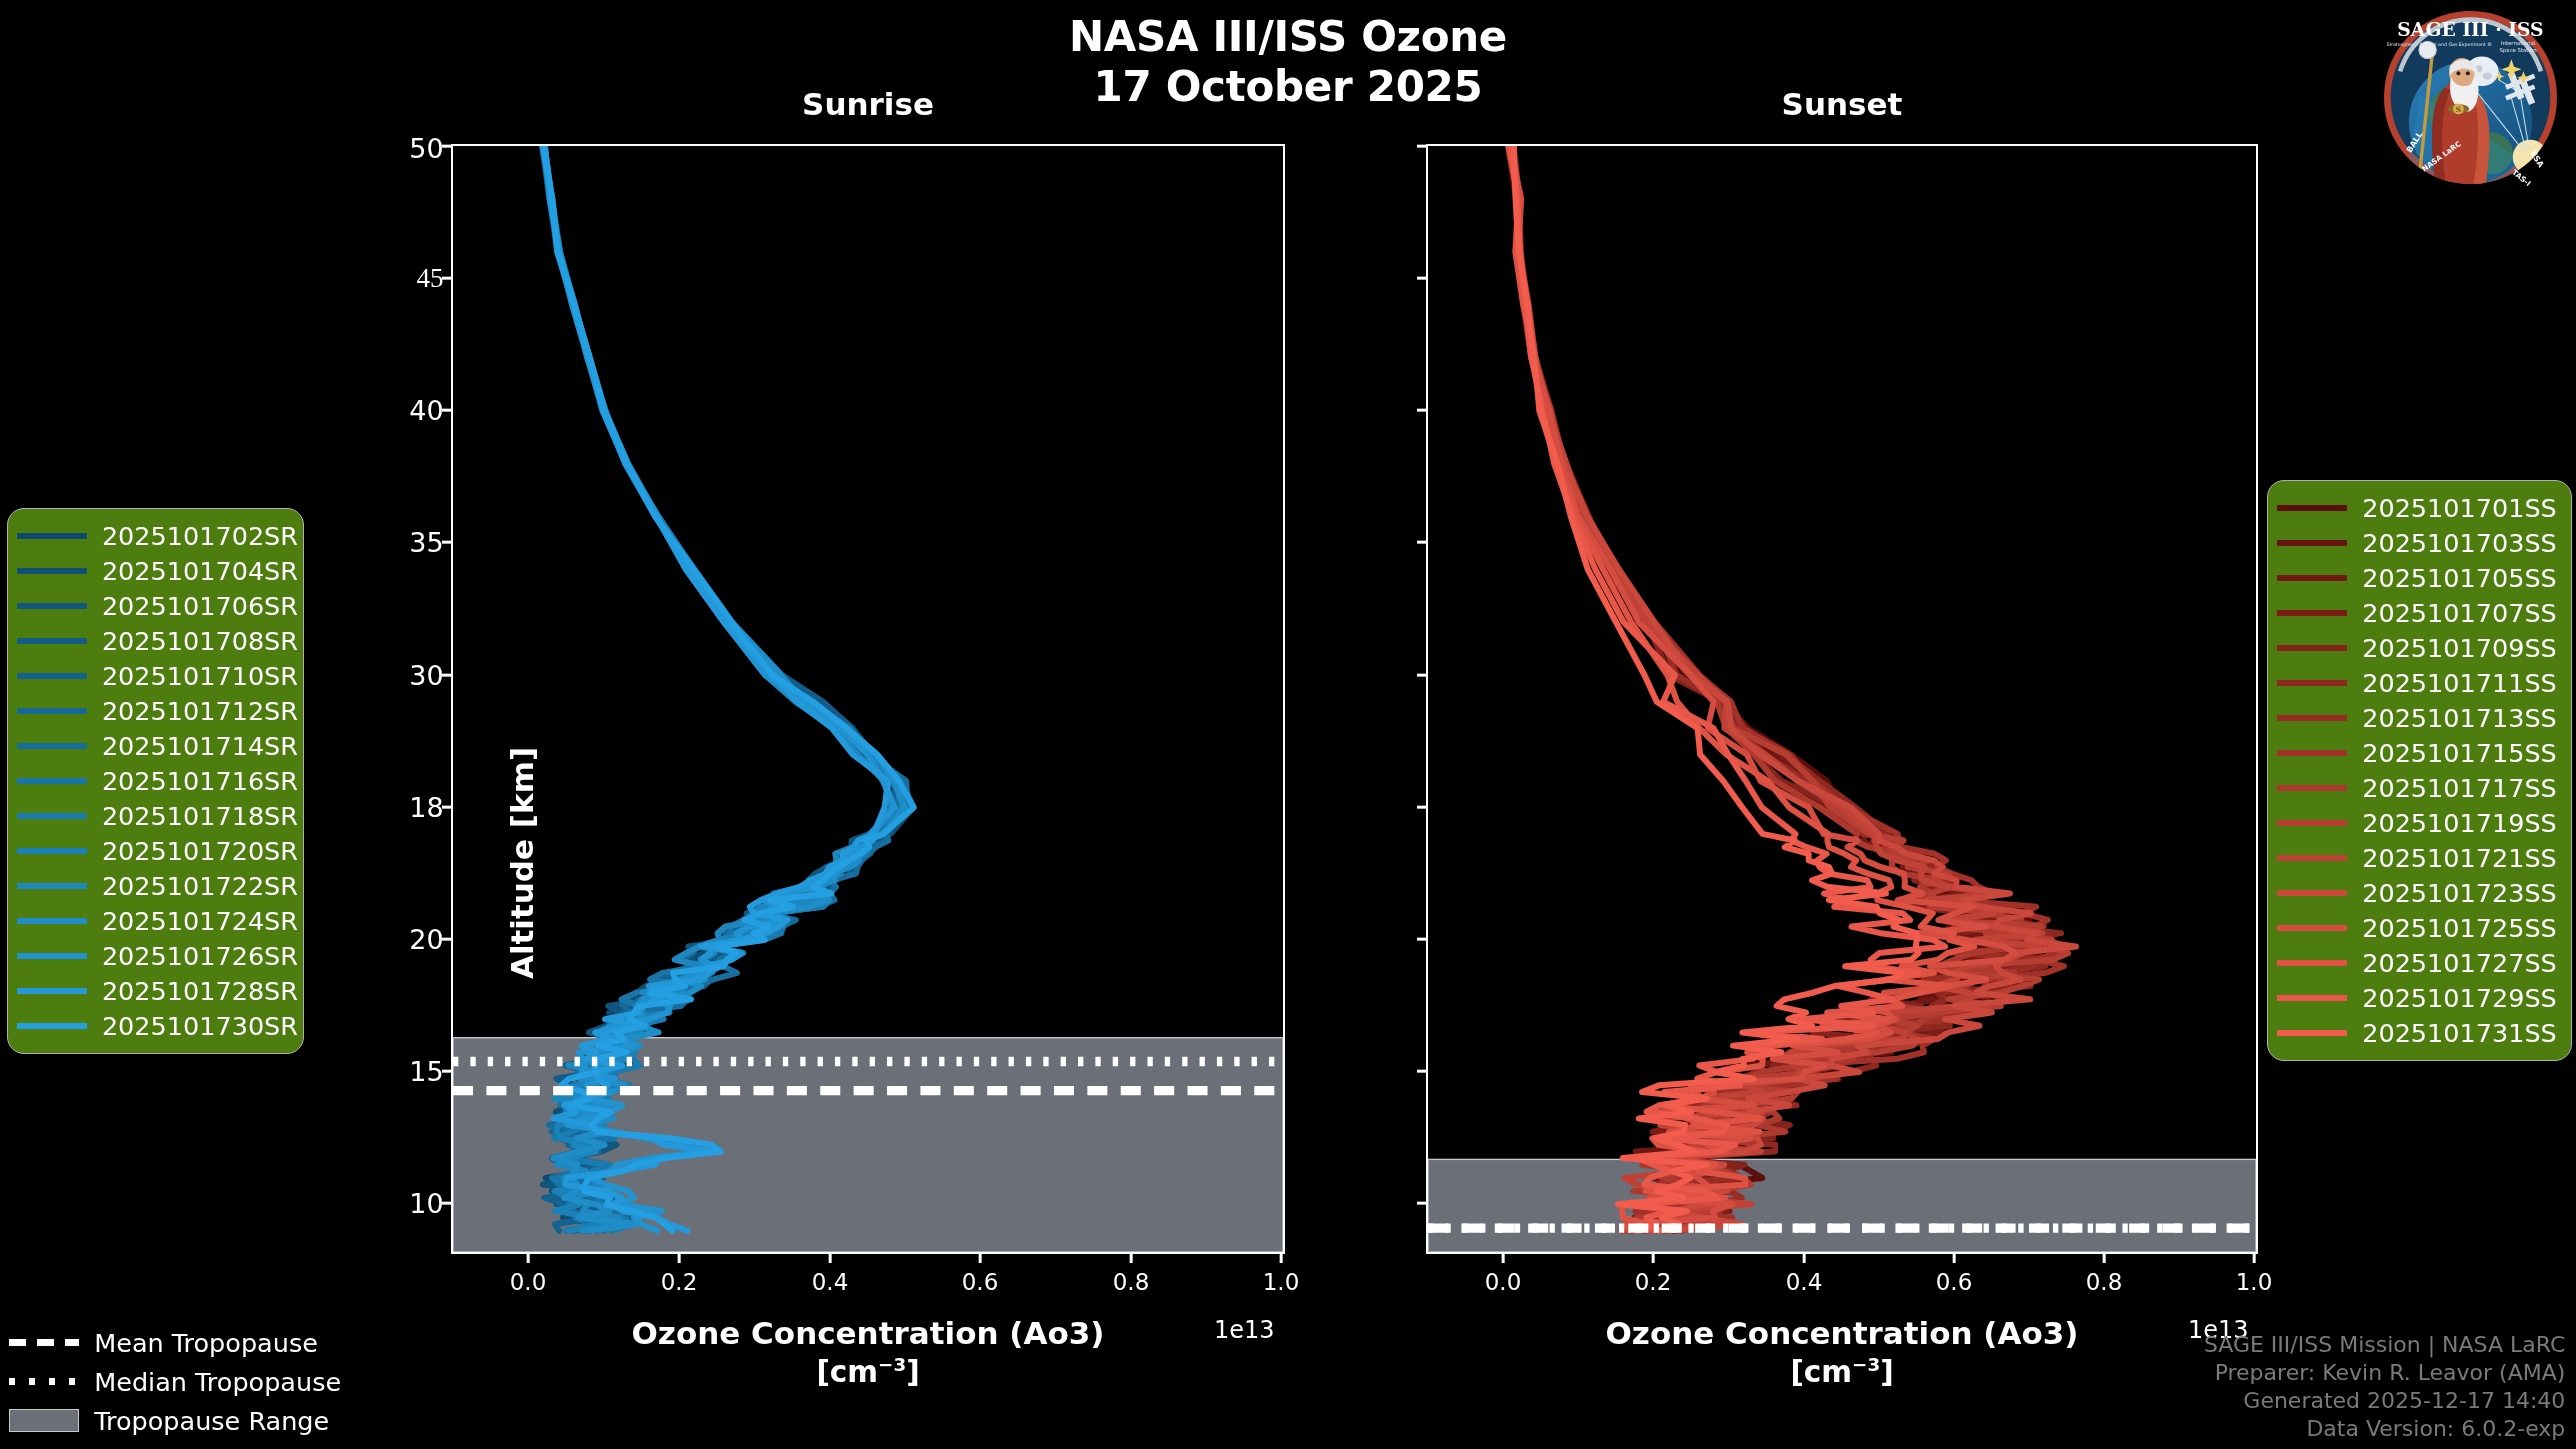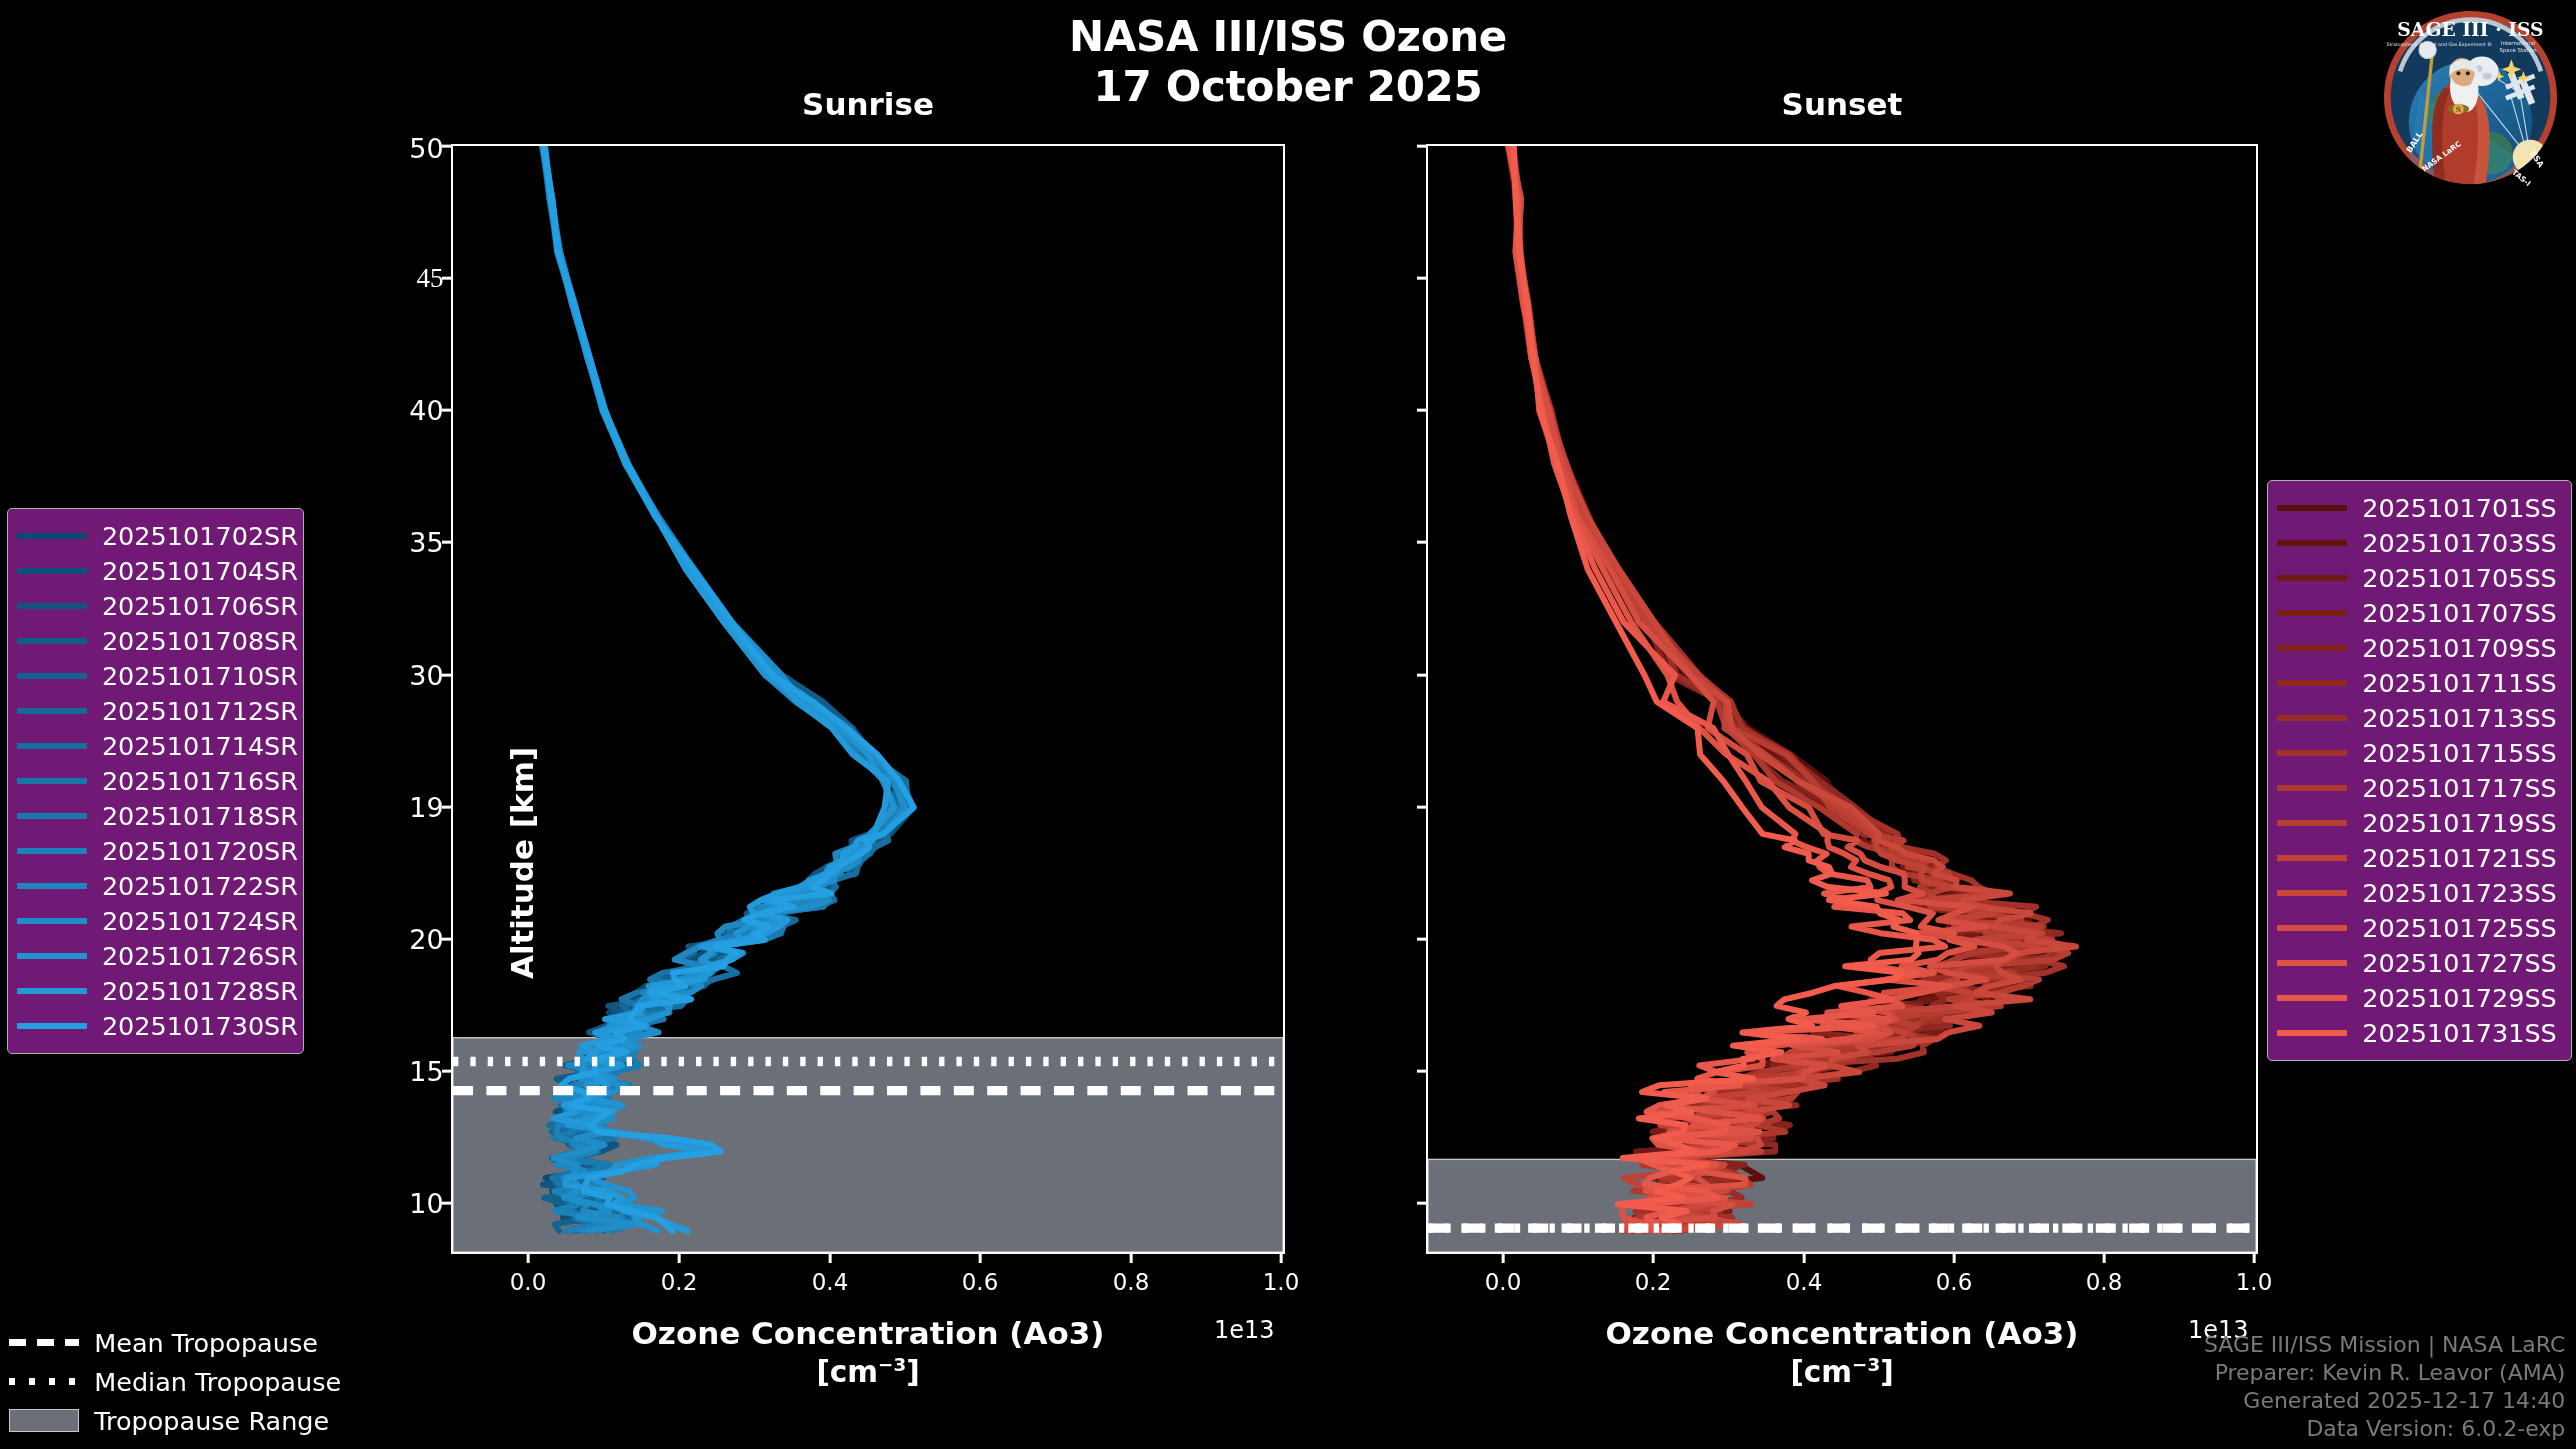--- a/index.html
+++ b/index.html
@@ -42,22 +42,22 @@
   sup{font-size:0.62em;vertical-align:super;}
 
   .offsettext{position:absolute;font-size:24px;text-align:center;}
   #offset-sunrise{left:1214px;top:1316px;}
   #offset-sunset{left:2188px;top:1316px;}
 
   #ylabel{position:absolute;left:-72px;top:699px;width:282px;text-align:center;
      font-size:31px;font-weight:bold;transform:rotate(-90deg);transform-origin:center;}
 
   
-  .legendbox{position:absolute;border:1.3px solid #b0b0b0;border-radius:5px;
-     background:#701a75;padding:9.4px 12px 9.4px 9.4px;box-sizing:border-box;}
+  .legendbox{position:absolute;border:1.3px solid #b0b0b0;border-radius:17px;
+     background:#4d7c0f;padding:9.4px 12px 9.4px 9.4px;box-sizing:border-box;}
   #legend-sunrise{left:6.7px;top:508px;width:297px;}
   #legend-sunset{left:2267px;top:480px;width:305px;}
   .legrow{display:flex;align-items:center;height:35px;}
   .legswatch{width:70px;height:6px;border-radius:0.7px;flex:0 0 auto;margin-right:14.8px;}
   .leglabel{font-size:25.5px;white-space:nowrap;}
 
   
   #tropo-legend{position:absolute;left:9.4px;top:1323px;}
   .trow{display:flex;align-items:center;height:39px;}
   .tkey{width:70px;height:14.8px;margin-right:14.8px;flex:0 0 auto;position:relative;}
@@ -112,21 +112,21 @@
     </div>
     <div id="ylabel">Altitude [km]</div>
     <div id="yticks-sunrise">
         <div class="ytickmark" style="top: 1057px;"></div>
         <div class="ytick" style="top: 1057px;">10</div>
         <div class="ytickmark" style="top: 925px;"></div>
         <div class="ytick" style="top: 925px;">15</div>
         <div class="ytickmark" style="top: 793px;"></div>
         <div class="ytick" style="top: 793px;">20</div>
         <div class="ytickmark" style="top: 661px;"></div>
-        <div class="ytick" style="top: 661px;">19</div>
+        <div class="ytick" style="top: 661px;">18</div>
         <div class="ytickmark" style="top: 529px;"></div>
         <div class="ytick" style="top: 529px;">30</div>
         <div class="ytickmark" style="top: 396px;"></div>
         <div class="ytick" style="top: 396px;">35</div>
         <div class="ytickmark" style="top: 264px;"></div>
         <div class="ytick" style="top: 264px;">40</div>
         <div class="ytickmark" style="top: 132px;"></div>
         <div class="ytick" style="top: 132px; font-family: Liberation Serif, serif;">45</div>
         <div class="ytickmark" style="top: 0px;"></div>
         <div class="ytick" style="top: 2px;">50</div>

